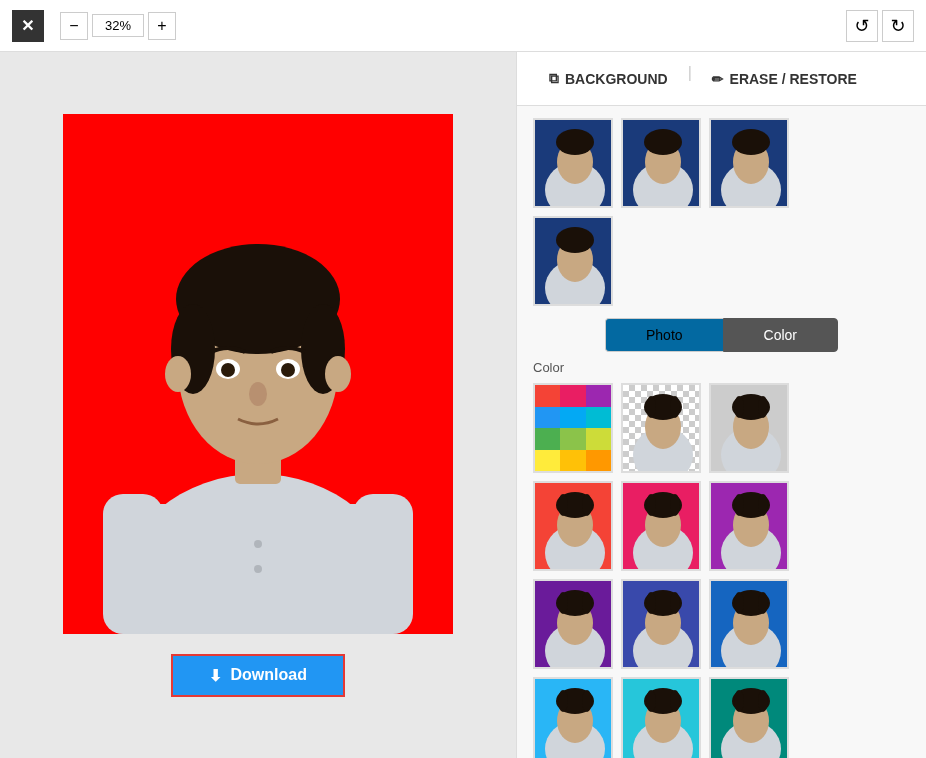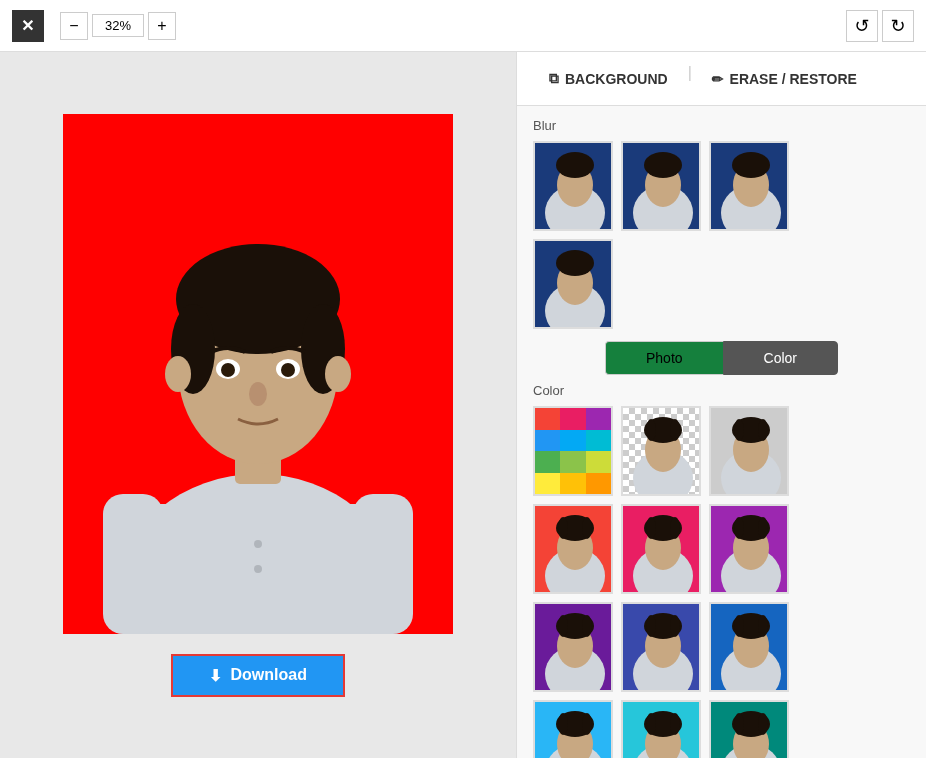--- a/index.html
+++ b/index.html
@@ -184,21 +184,21 @@
 
     
     .toggle-row {
       display: flex;
       justify-content: center;
       margin: 12px 0 8px 0;
     }
     .toggle-btn {
       padding: 8px 40px;
       border: 1px solid #ccc;
-      background: #15803d;
+      background: #0369a1;
       cursor: pointer;
       font-size: 14px;
     }
     .toggle-btn.active {
       background: #555;
       color: #fff;
       border-color: #555;
     }
     .toggle-btn:first-child {
       border-right: none;
@@ -354,21 +354,20 @@
       </div>
       <span class="tab-separator">|</span>
       <div class="tab-item">
         <span>✏</span>
         <span>ERASE / RESTORE</span>
       </div>
     </div>
 
     <div class="right-content">
 
-      <div class="section-label">Blur</div>
       <div class="thumb-row">
 
         <div class="thumb">
           <svg viewBox="0 0 80 90" xmlns="http://www.w3.org/2000/svg" width="80" height="90">
             <rect width="80" height="90" fill="#1a3a7a"></rect>
             <ellipse cx="40" cy="70" rx="30" ry="28" fill="#d0d5db"></ellipse>
             <ellipse cx="40" cy="42" rx="18" ry="22" fill="#c8a882"></ellipse>
             <ellipse cx="40" cy="22" rx="19" ry="13" fill="#1a1008"></ellipse>
           </svg>
         </div>

